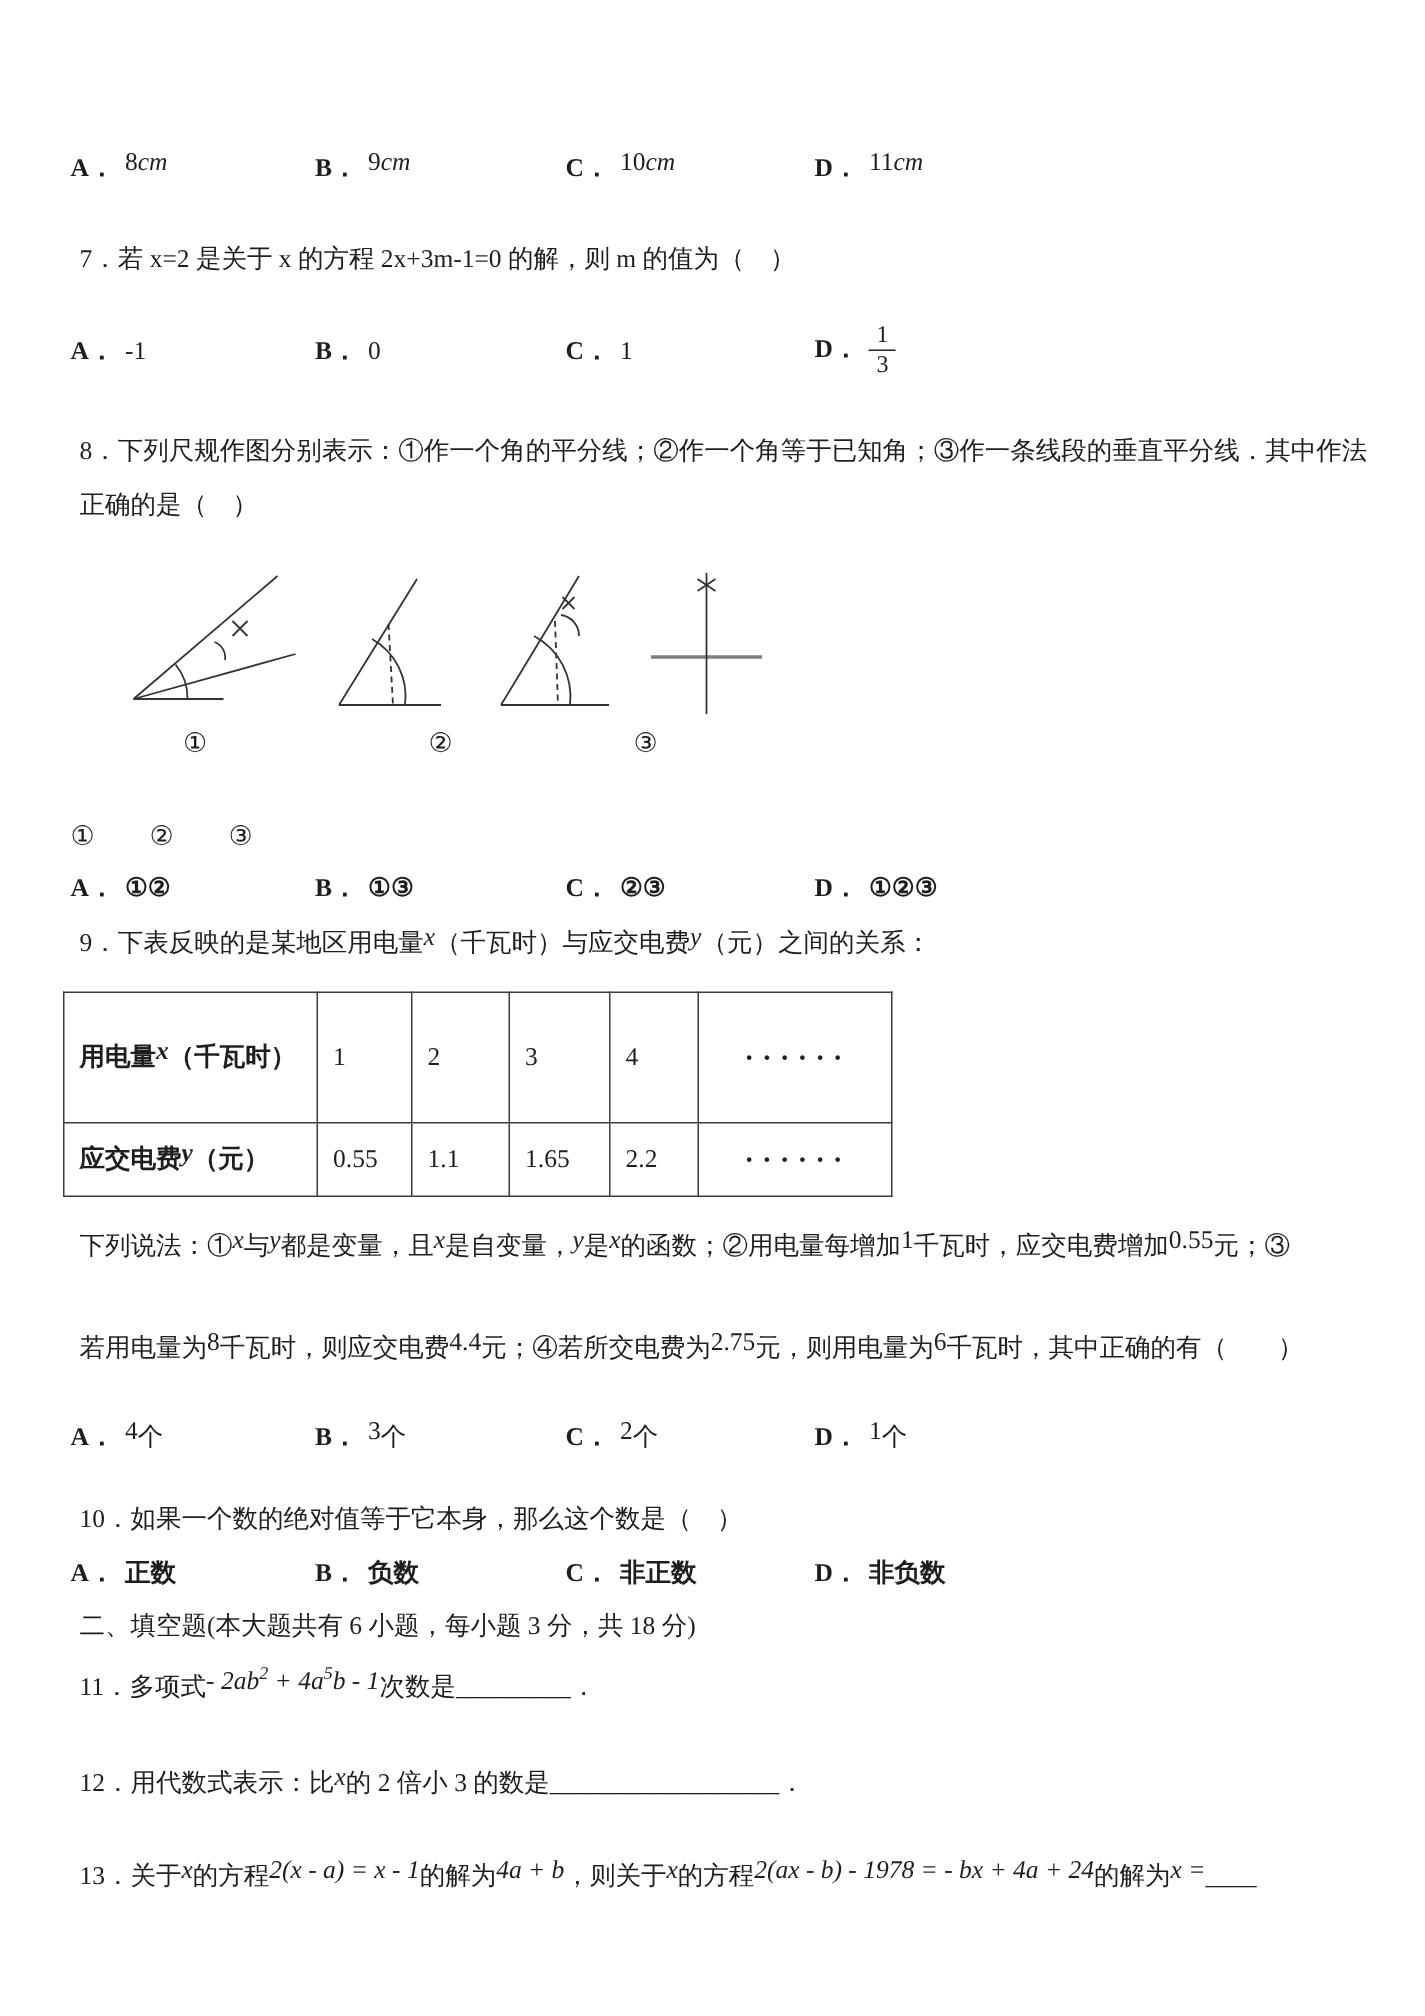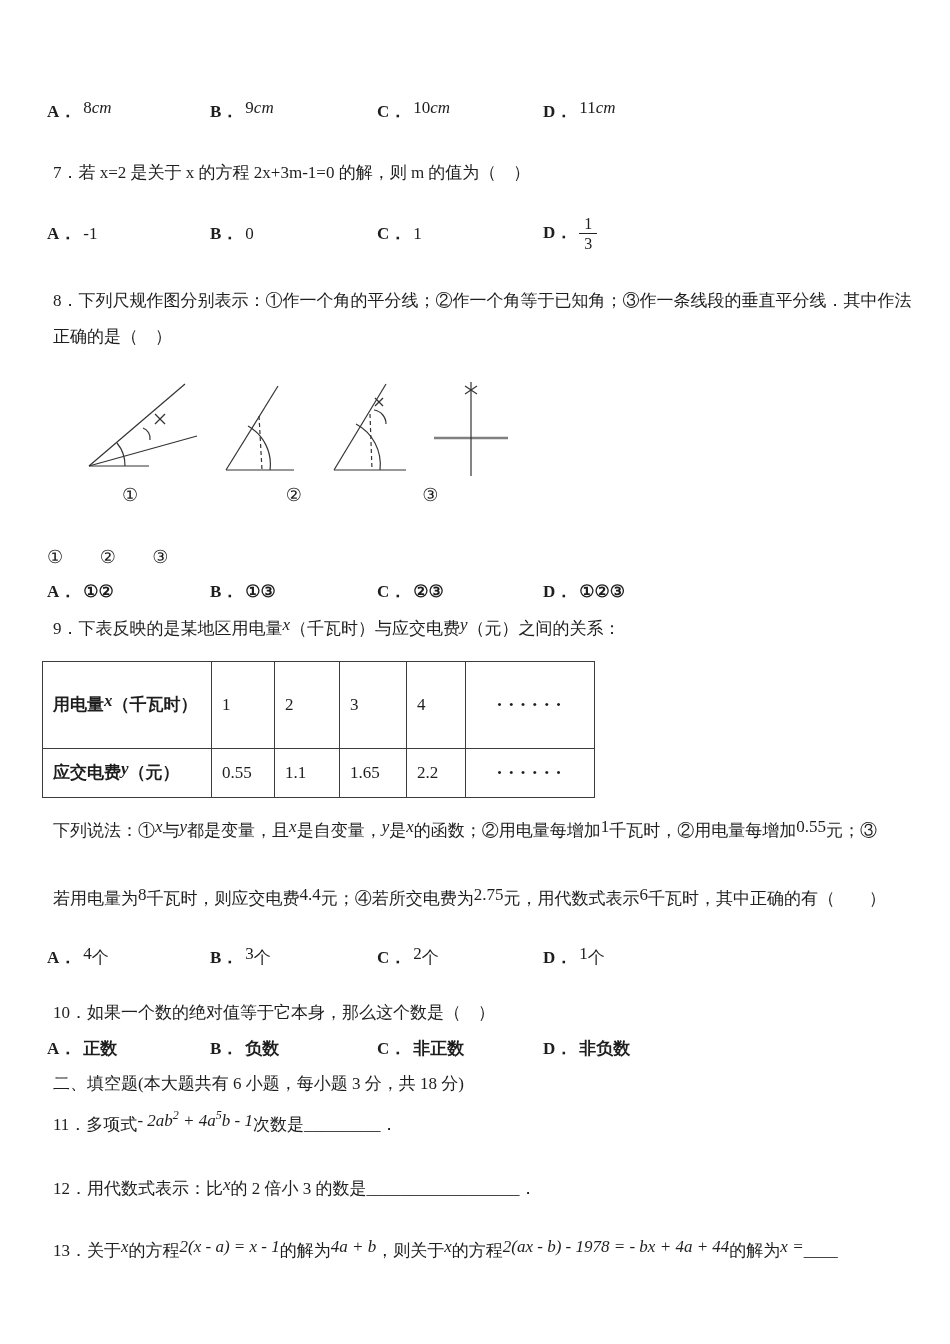--- a/index.html
+++ b/index.html
@@ -151,24 +151,24 @@
       <td class="cv">0.55</td>
       <td class="cv2">1.1</td>
       <td class="cv3">1.65</td>
       <td class="cv4">2.2</td>
       <td class="cdots">• • • • • •</td>
     </tr>
   </tbody>
     </table>
 
   <p class="stmt" style="margin-top:16px;">
-    <span>下列说法：①</span><span class="mi">x</span><span>与</span><span class="mi">y</span><span>都是变量，且</span><span class="mi">x</span><span>是自变量，</span><span class="mi">y</span><span>是</span><span class="mi">x</span><span>的函数；②用电量每增加</span><span class="mn">1</span><span>千瓦时，②用电量每增加</span><span class="mn">0.55</span><span>元；③</span>
+    <span>下列说法：①</span><span class="mi">x</span><span>与</span><span class="mi">y</span><span>都是变量，且</span><span class="mi">x</span><span>是自变量，</span><span class="mi">y</span><span>是</span><span class="mi">x</span><span>的函数；②用电量每增加</span><span class="mn">1</span><span>千瓦时，应交电费增加</span><span class="mn">0.55</span><span>元；③</span>
   </p>
   <p class="stmt" style="margin-top:34px;">
-    <span>若用电量为</span><span class="mn">8</span><span>千瓦时，则应交电费</span><span class="mn">4.4</span><span>元；④若所交电费为</span><span class="mn">2.75</span><span>元，用代数式表示</span><span class="mn">6</span><span>千瓦时，其中正确的有（　　）</span>
+    <span>若用电量为</span><span class="mn">8</span><span>千瓦时，则应交电费</span><span class="mn">4.4</span><span>元；④若所交电费为</span><span class="mn">2.75</span><span>元，则用电量为</span><span class="mn">6</span><span>千瓦时，其中正确的有（　　）</span>
   </p>
 
   <div class="row4" style="margin-top:30px;">
     <span class="opt"><b class="olabel">A．</b><span class="mn">4</span><span>个</span></span>
     <span class="opt"><b class="olabel">B．</b><span class="mn">3</span><span>个</span></span>
     <span class="opt"><b class="olabel">C．</b><span class="mn">2</span><span>个</span></span>
     <span class="opt"><b class="olabel">D．</b><span class="mn">1</span><span>个</span></span>
   </div>
 
   <p class="qtext" style="margin-top:26px;">10．如果一个数的绝对值等于它本身，那么这个数是（　）</p>
@@ -183,16 +183,16 @@
 
   <p class="qtext" style="margin-top:6px;">
     <span>11．多项式</span><span class="mi"><span>- 2ab</span><sup>2</sup><span> + 4a</span><sup>5</sup><span>b - 1</span></span><span>次数是_________．</span>
   </p>
 
   <p class="qtext" style="margin-top:28px;">
     <span>12．用代数式表示：比</span><span class="mi">x</span><span>的 2 倍小 3 的数是__________________．</span>
   </p>
 
   <p class="qtext" style="margin-top:26px;">
-    <span>13．关于</span><span class="mi">x</span><span>的方程</span><span class="mi">2(x - a) = x - 1</span><span>的解为</span><span class="mi">4a + b</span><span>，则关于</span><span class="mi">x</span><span>的方程</span><span class="mi">2(ax - b) - 1978 = - bx + 4a + 44</span><span>的解为</span><span class="mi">x =</span><span>____</span>
+    <span>13．关于</span><span class="mi">x</span><span>的方程</span><span class="mi">2(x - a) = x - 1</span><span>的解为</span><span class="mi">4a + b</span><span>，则关于</span><span class="mi">x</span><span>的方程</span><span class="mi">2(ax - b) - 1978 = - bx + 4a + 24</span><span>的解为</span><span class="mi">x =</span><span>____</span>
   </p>
 
 </div>
 
 </body></html>

